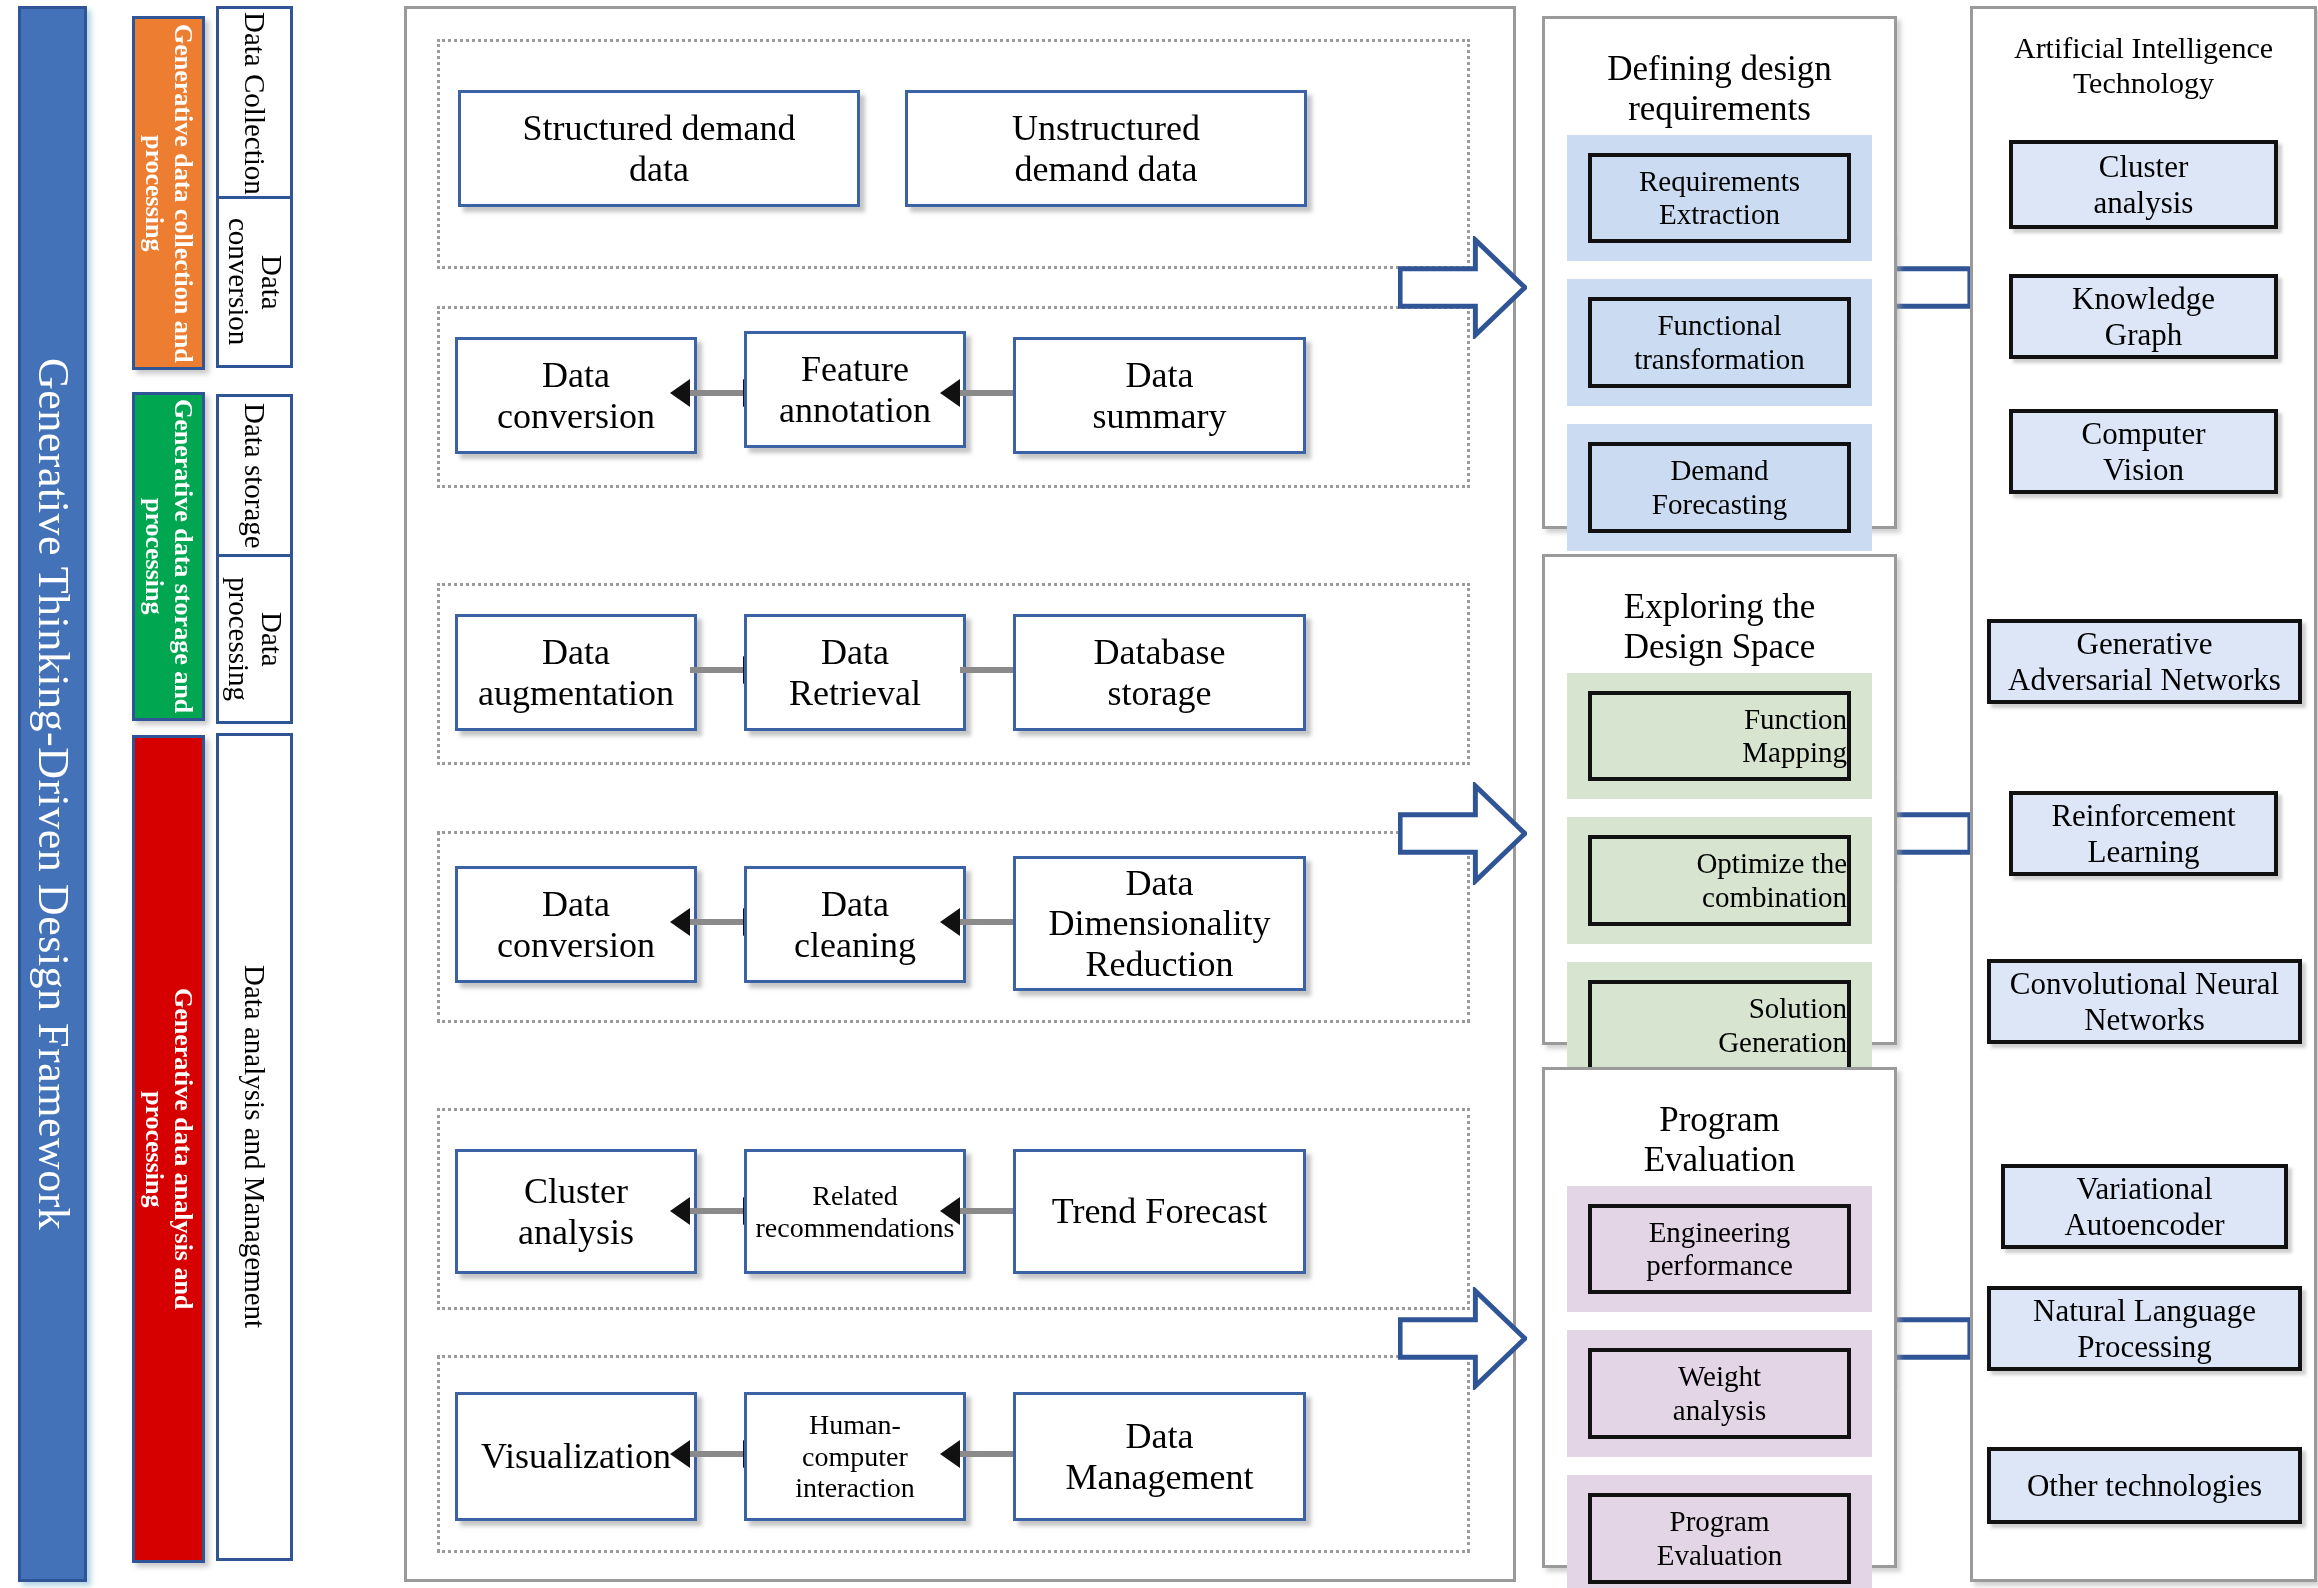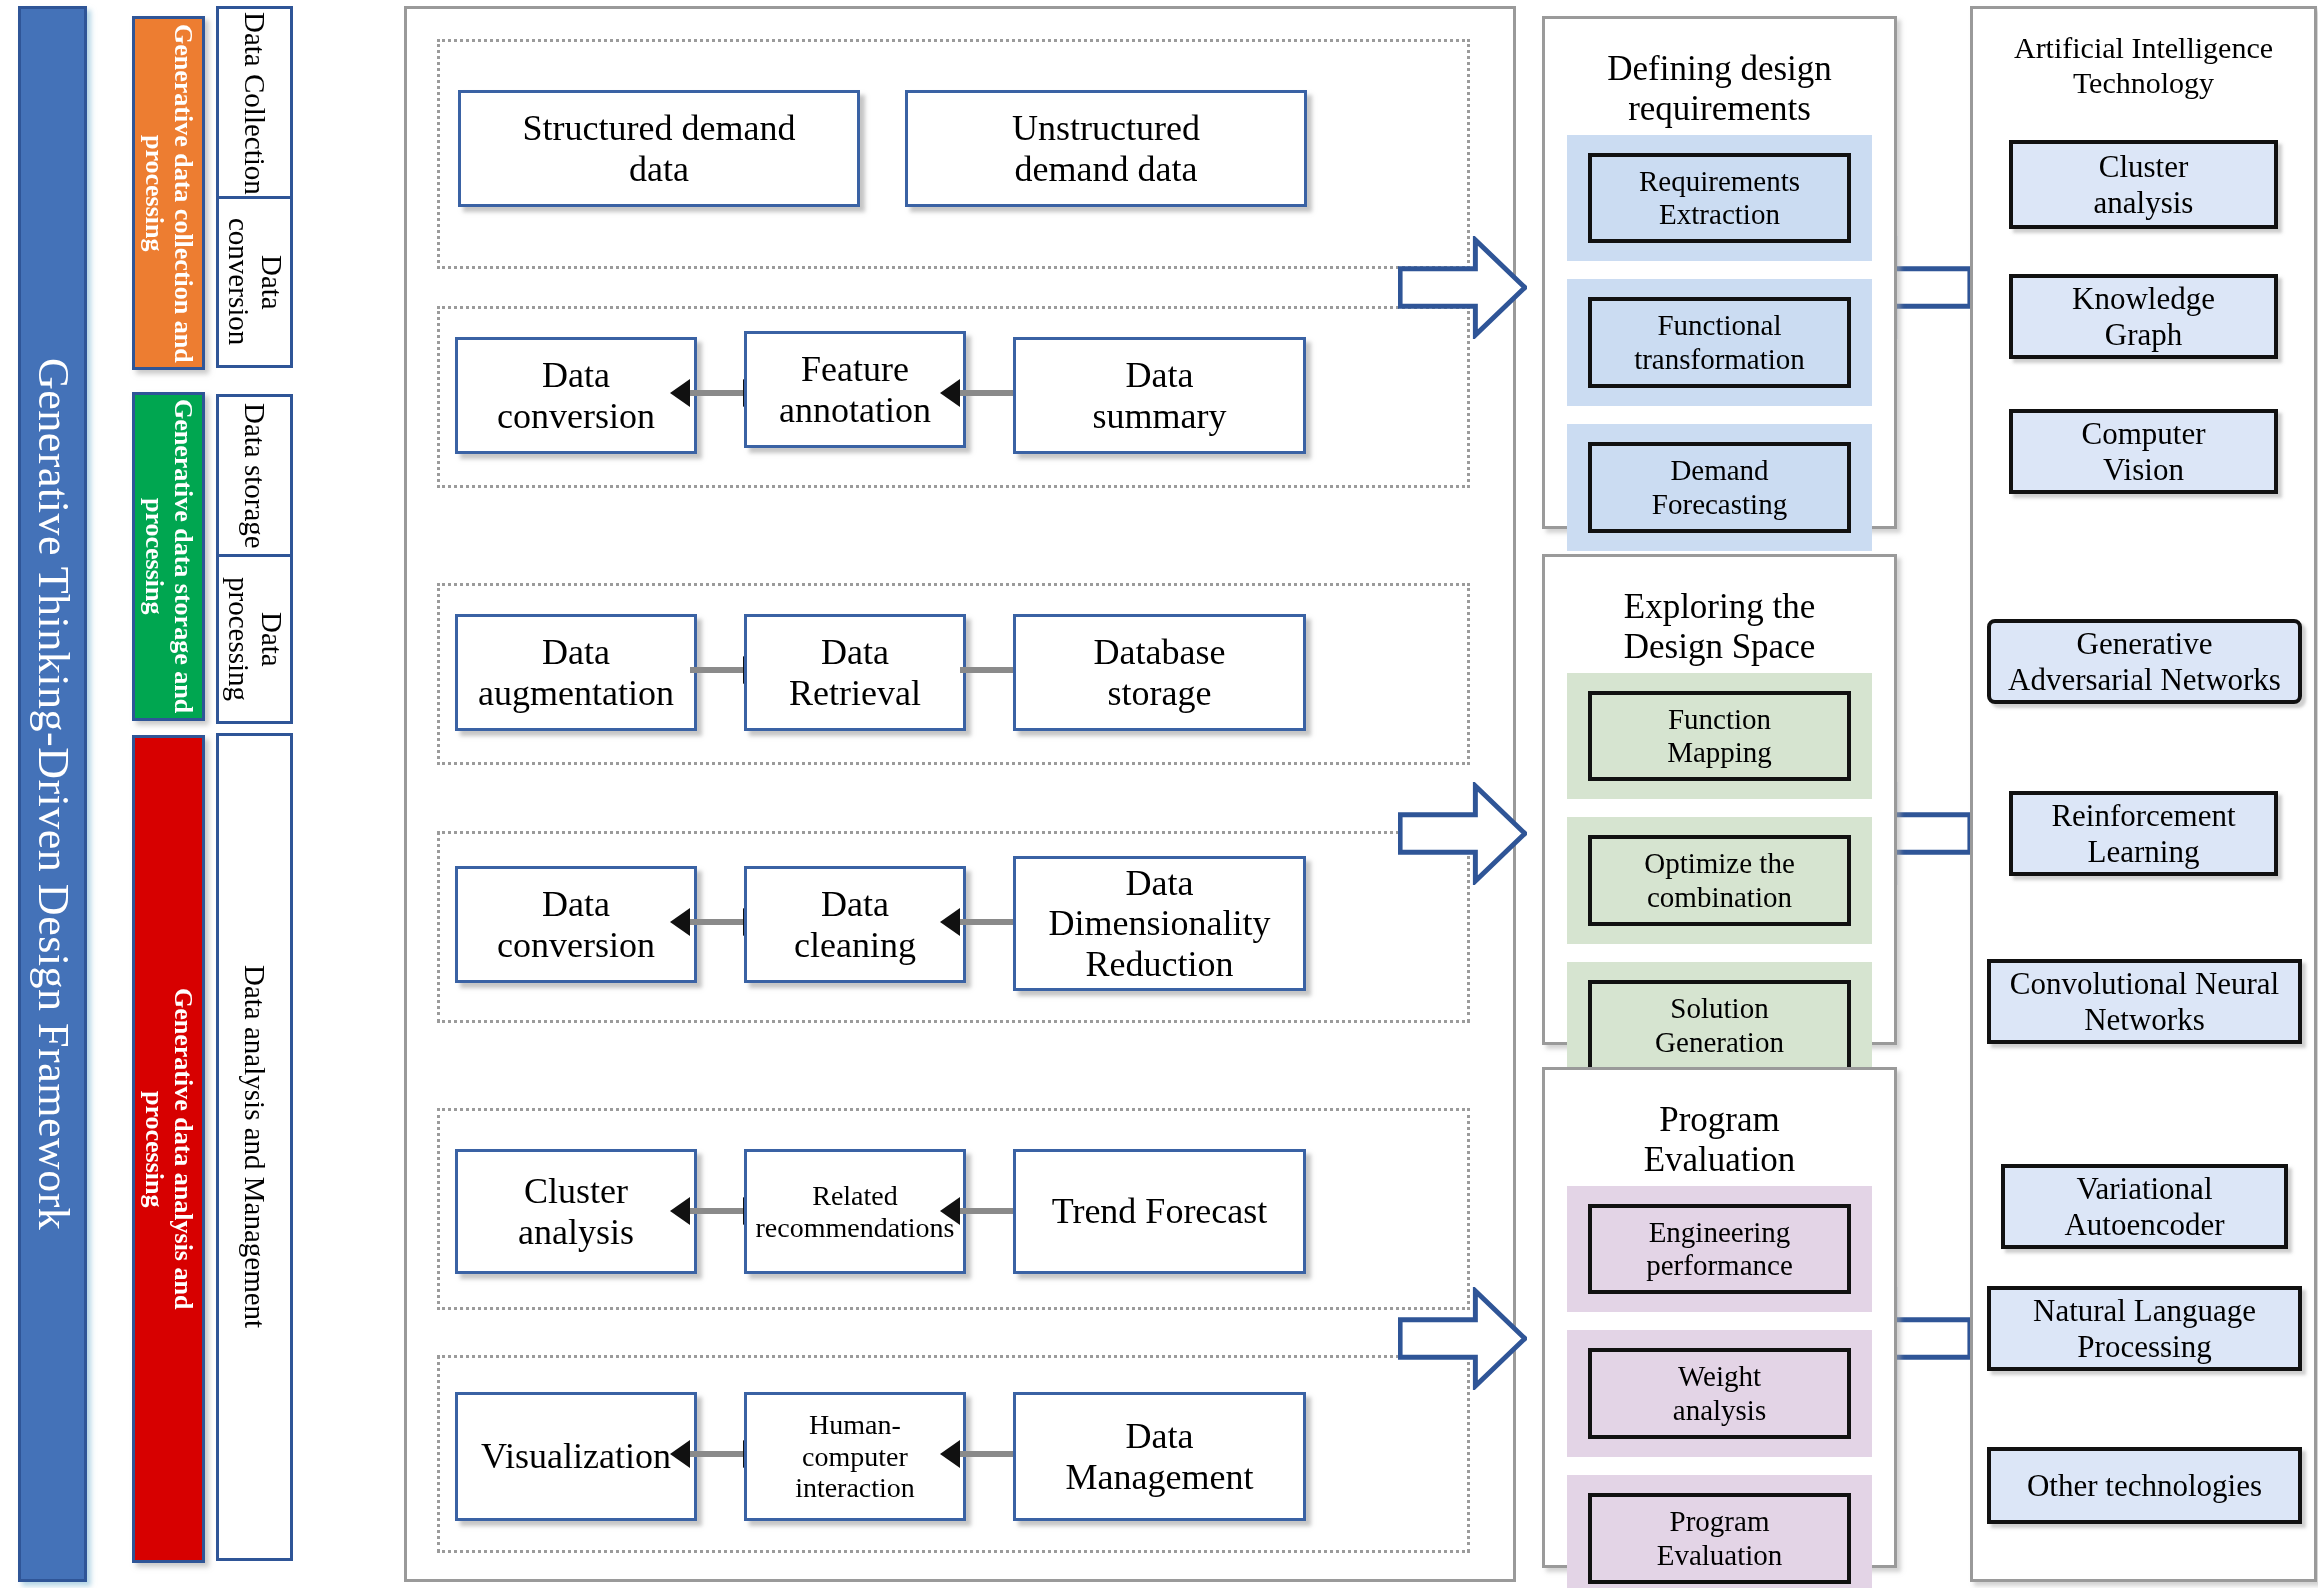--- a/index.html
+++ b/index.html
@@ -99,21 +99,21 @@
   }
   .panel-row.blue  {background:#CBDCF2;}
   .panel-row.green {background:#D6E4D0;}
   .panel-row.purple{background:#E3D4E6;}
   .panel-chip{
     width:255px;border:4px solid #111;
     text-align:center;font-size:29px;line-height:1.15;
     white-space:pre-line;padding:8px 0;
   }
   .panel-row.blue   .panel-chip{background:#CBDCF2;}
-  .panel-row.green  .panel-chip{background:#D6E4D0;}
+  .panel-row.green  .panel-chip{background:#D6E4D0;text-align:right;}
   .panel-row.purple .panel-chip{background:#E3D4E6;}
 
   
   .ai-frame{
     position:absolute;left:1970px;top:6px;width:341px;height:1570px;
     background:#fff;border:3px solid #9A9A9A;
     box-shadow:4px 4px 4px rgba(170,170,170,.5);
   }
   .ai-title{
     text-align:center;font-size:30px;line-height:1.15;
@@ -344,21 +344,21 @@
   <div class="ai-frame">
     <div class="ai-title">Artificial Intelligence
 Technology</div>
 
     <div class="ai-chip" style="left:36px;top:131px;width:261px;height:81px;">Cluster
 analysis</div>
     <div class="ai-chip" style="left:36px;top:265px;width:261px;height:77px;">Knowledge
 Graph</div>
     <div class="ai-chip" style="left:36px;top:400px;width:261px;height:77px;">Computer
 Vision</div>
-    <div class="ai-chip" style="left:14px;top:610px;width:307px;height:77px;border-radius:8px;">Generative
+    <div class="ai-chip" style="left:14px;top:610px;width:307px;height:77px;">Generative
 Adversarial Networks</div>
     <div class="ai-chip" style="left:36px;top:782px;width:261px;height:77px;">Reinforcement
 Learning</div>
     <div class="ai-chip" style="left:14px;top:950px;width:307px;height:77px;">Convolutional Neural
 Networks</div>
     <div class="ai-chip" style="left:28px;top:1119px;width:279px;height:77px;margin-top:36px;">Variational
 Autoencoder</div>
     <div class="ai-chip" style="left:14px;top:1277px;width:307px;height:77px;">Natural Language
 Processing</div>
     <div class="ai-chip" style="left:14px;top:1438px;width:307px;height:69px;">Other technologies</div>

